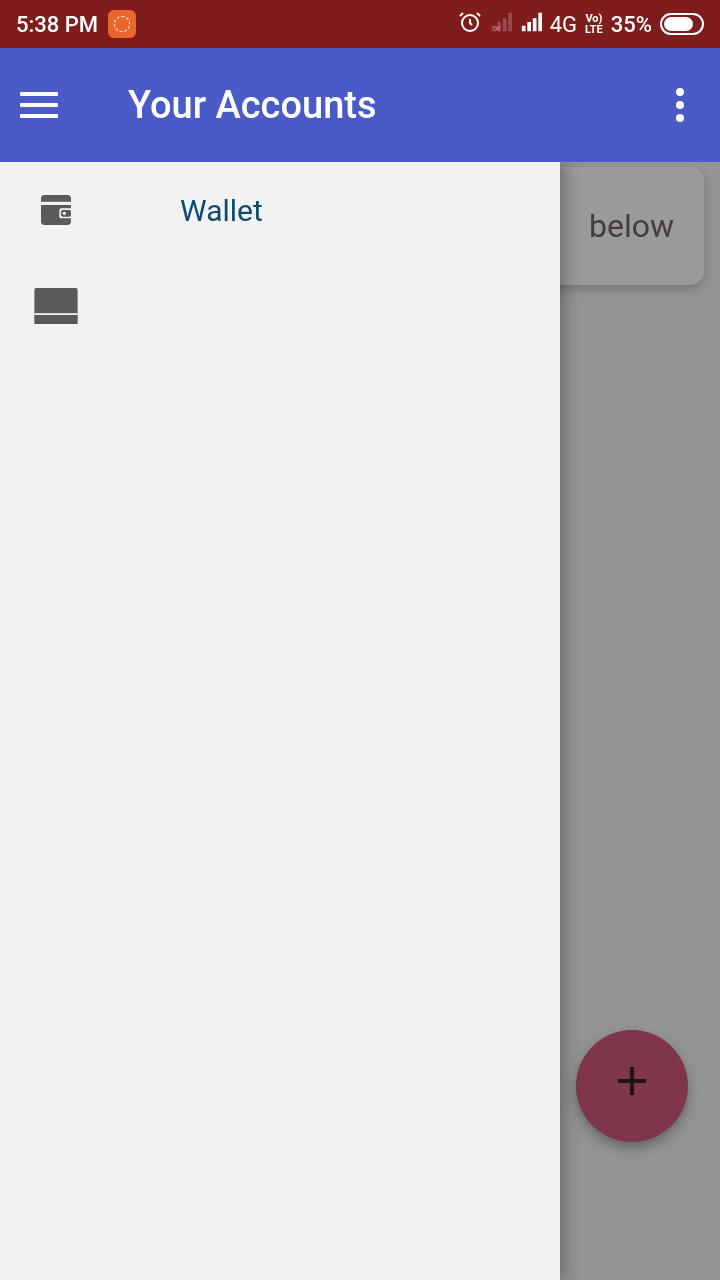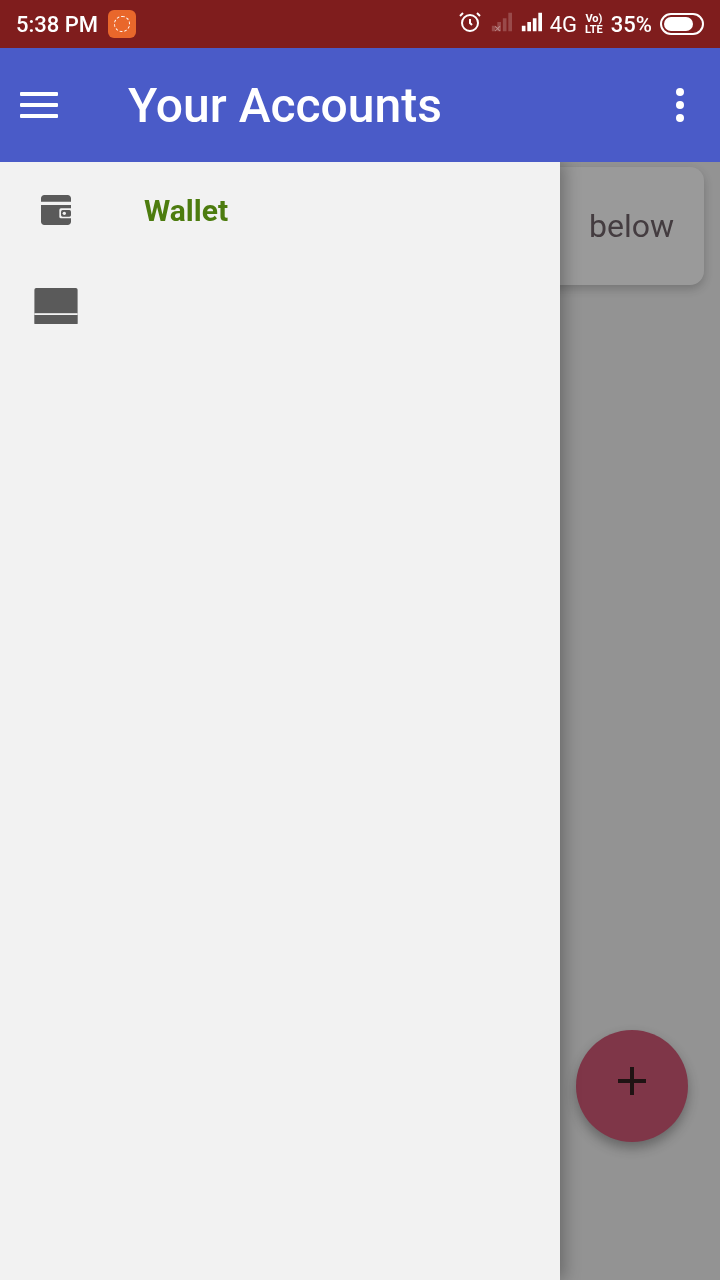--- a/index.html
+++ b/index.html
@@ -91,21 +91,21 @@
       cursor: pointer;
     }
     .hamburger-line {
       height: 4px;
       width: 38px;
       background: white;
       border-radius: 1px;
     }
     .app-title {
       color: white;
-      font-size: 48px;
+      font-size: 38px;
       font-weight: 500;
       margin-left: 68px;
     }
     .more-button {
       margin-left: auto;
       width: 40px;
       height: 40px;
       display: flex;
       flex-direction: column;
       align-items: center;
@@ -187,23 +187,23 @@
     }
     .drawer-item-icon {
       width: 44px;
       height: 44px;
       display: flex;
       align-items: center;
       justify-content: center;
     }
     .drawer-item-label {
       font-size: 30px;
-      font-weight: 700;
-      color: #4d7c0f;
-      margin-left: 66px;
+      font-weight: 400;
+      color: #0c4a6e;
+      margin-left: 102px;
     }
     .icon-svg {
       fill: #5a5a5a;
     }
     .volte {
       font-size: 11px;
       line-height: 1;
       font-weight: 700;
     }
   </style>

